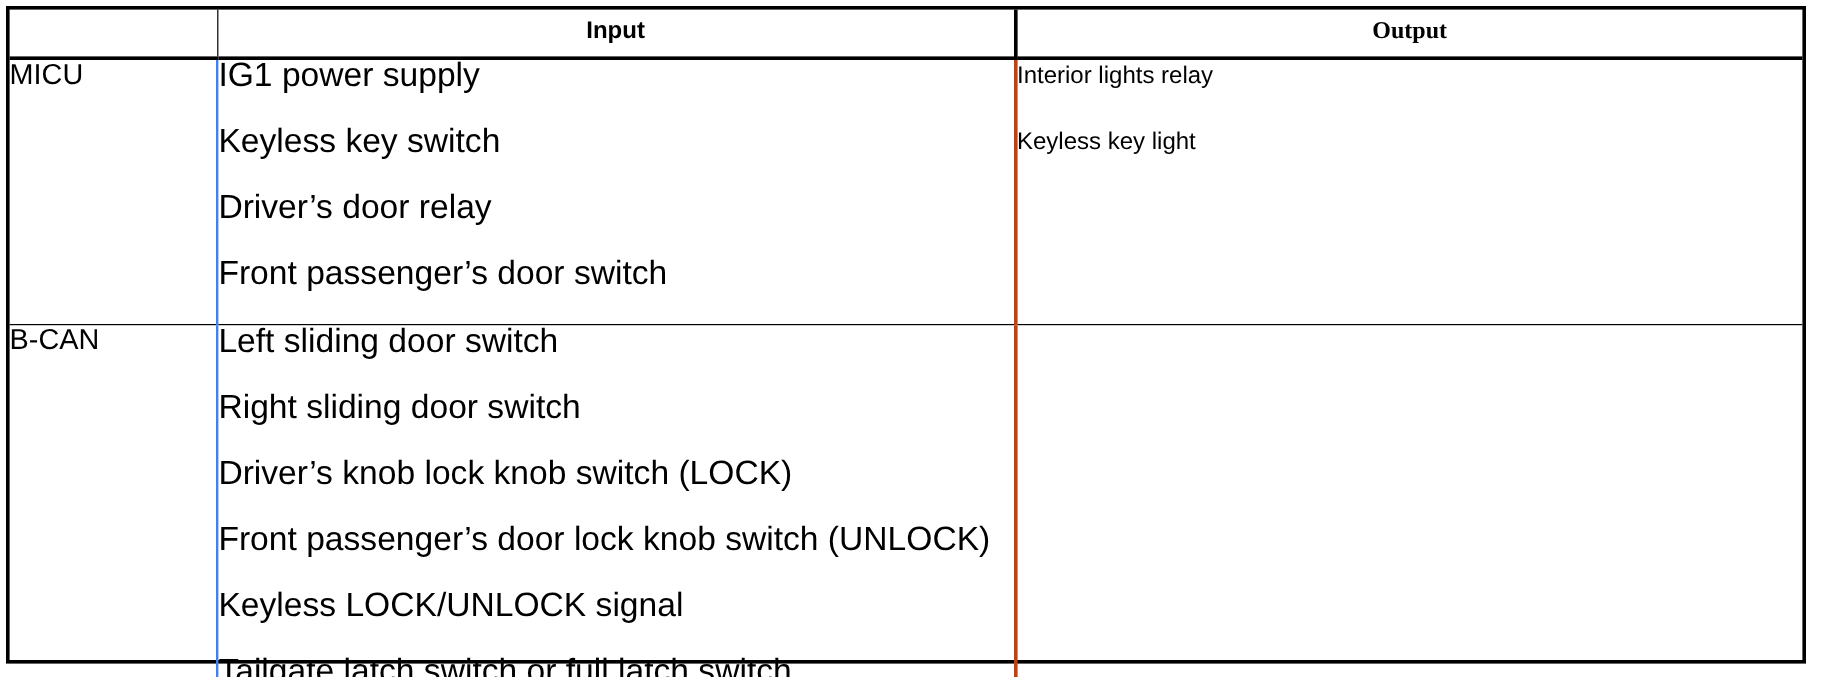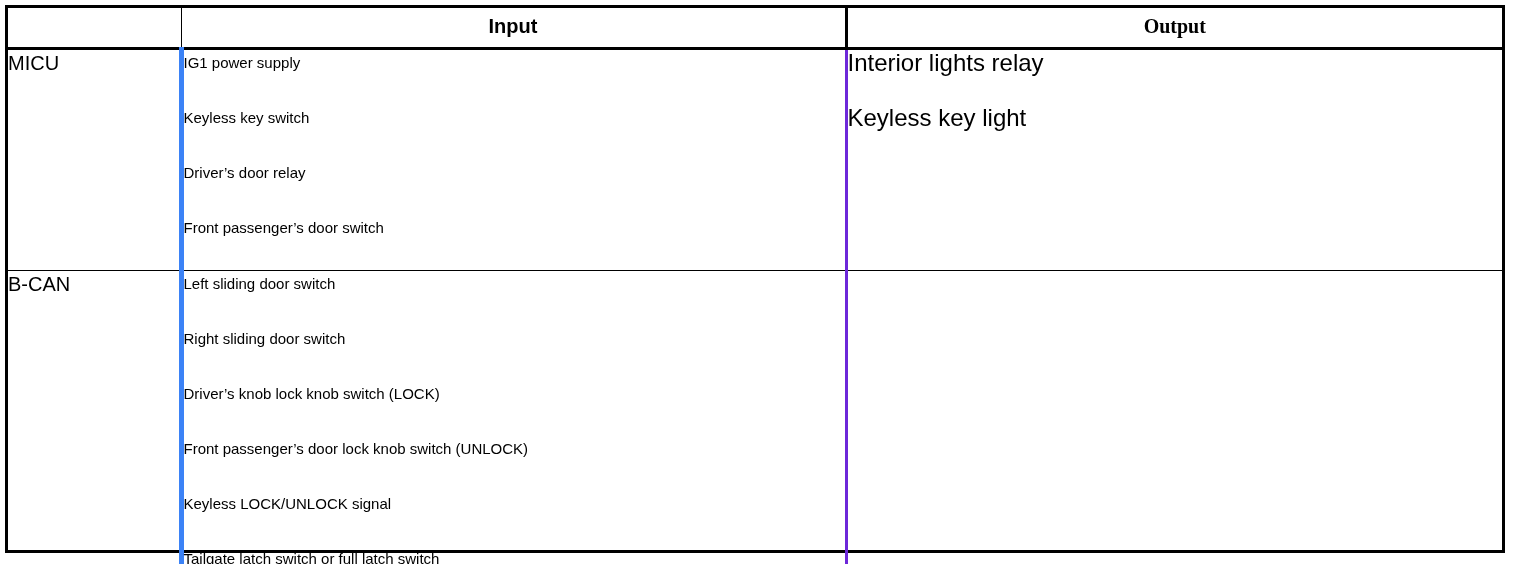--- a/index.html
+++ b/index.html
@@ -63,32 +63,32 @@
     border-bottom: 3px solid #000000;
     text-align: center;
     font-weight: bold;
     font-size: 20px;
     line-height: 36px;
     font-family: Liberation Serif, serif;
   }
 
   
   .cell-label {
-    border-right: 5px solid #3b82f6;
-    font-size: 20px;
+    border-right: 2px solid #3b82f6;
+    font-size: 24px;
     padding: 8px 0 0 4px;
     line-height: 26px;
   }
   .cell-input {
-    border-right: 3px solid #6d28d9;
-    font-size: 15px;
+    border-right: 3px solid #c2410c;
+    font-size: 28px;
     padding: 8px 0 0 6px;
   }
   .cell-output {
-    font-size: 24px;
+    font-size: 20px;
     padding: 8px 0 0 5px;
   }
 
   .row-micu .cell-label,
   .row-micu .cell-input,
   .row-micu .cell-output {
     border-bottom: 1px solid #000000;
   }
 
   .entry-list {

